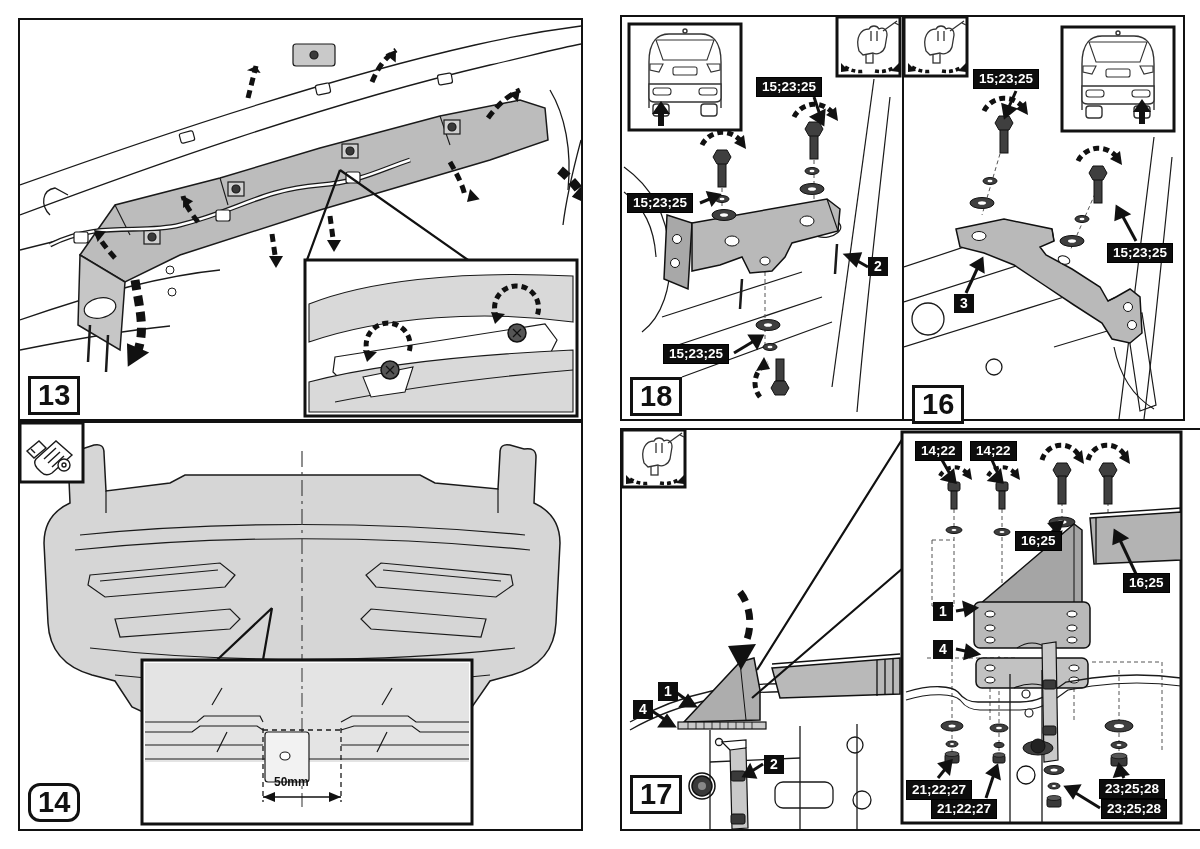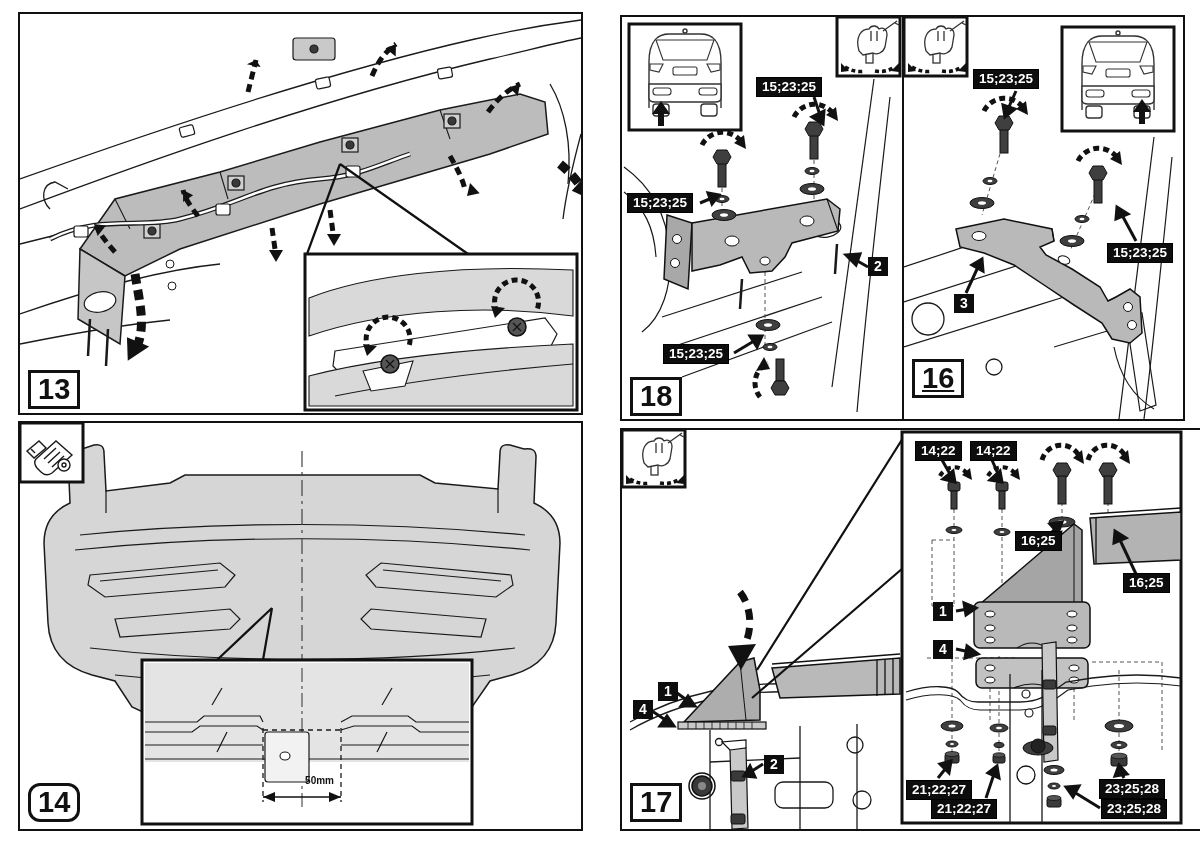--- a/index.html
+++ b/index.html
@@ -1,35 +1,35 @@
 <!DOCTYPE html>
 <html><head>
 <meta charset="utf-8">
 <style>
   * { margin:0; padding:0; box-sizing:border-box; }
   html,body { background:#fff; }
   .page { position:relative; width:1200px; height:849px; background:#ffffff;
           font-family:"Liberation Sans","DejaVu Sans",sans-serif; overflow:hidden; }
   .panel { position:absolute; border:2px solid #111; background:#fff; }
-  #p13 { left:18px;  top:12px;  width:565px; height:403px; }
+  #p13 { left:18px;  top:18px;  width:565px; height:403px; }
   #p14 { left:18px;  top:421px; width:565px; height:410px; }
   #p15 { left:620px; top:15px;  width:284px; height:406px; }
   #p16 { left:902px; top:15px;  width:283px; height:406px; }
   #p17 { left:620px; top:428px; width:655px; height:403px; }
   .panel > svg { position:absolute; left:0; top:0; }
   .hw { position:absolute; background:#0d0d0d; color:#fff; font-weight:bold;
         font-size:13.5px; line-height:16px; padding:1px 5px; white-space:nowrap;
         border:1px solid #000; z-index:5; }
   .part { position:absolute; background:#0d0d0d; color:#fff; font-weight:bold;
           font-size:14px; width:20px; height:19px; line-height:19px; text-align:center;
           z-index:5; }
   .step { position:absolute; background:#fff; border:3px solid #111; color:#111;
           font-weight:bold; font-size:29px; line-height:33px; padding:0 7px; z-index:6; }
-  .dim { position:absolute; color:#111; font-size:10px; font-weight:bold;
-         width:60px; text-align:right; z-index:5; }
+  .dim { position:absolute; color:#111; font-size:12px; font-weight:bold;
+         width:60px; text-align:left; z-index:5; }
 </style>
 </head>
 <body>
 
 <div class="page">
 
   <section class="panel" id="p13">
     <svg width="561" height="399" viewBox="0 0 561 399">
       <g stroke="#1a1a1a" fill="none" stroke-width="1.3">
         <path d="M0,195 C120,150 300,85 470,45 C505,37 540,28 561,24"></path>
@@ -383,21 +383,21 @@
           <path d="M8,50 Q18,56 28,54" stroke="#111" stroke-width="3.5" stroke-dasharray="4 3" fill="none"></path>
           <polygon points="4,46 12,54 4,55" fill="#111"></polygon>
           <path d="M38,54 Q48,56 58,50" stroke="#111" stroke-width="3.5" stroke-dasharray="4 3" fill="none"></path>
           <polygon points="62,46 54,54 62,55" fill="#111"></polygon>
         </g>
       </g>
     </svg>
     <div class="hw" style="left:69px; top:52px;">15;23;25</div>
     <div class="hw" style="left:203px; top:226px;">15;23;25</div>
     <div class="part" style="left:50px; top:277px;">3</div>
-    <div class="step" style="left:8px; top:342px;text-decoration:underline;">16</div>
+    <div class="step" style="left:8px; top:368px;">16</div>
   </section>
 
   <section class="panel" id="p17">
     <svg width="561" height="399" viewBox="0 0 561 399">
 
       <g stroke="#1a1a1a" fill="none" stroke-width="1.3">
         <path d="M8,292 C60,262 120,252 170,254 L278,242"></path>
         <path d="M8,300 C60,270 122,260 172,262 L278,250"></path>
         <path d="M88,300 V399 M178,296 V399 M235,294 V399"></path>
         <path d="M88,332 L178,328"></path>
@@ -583,16 +583,16 @@
     <div class="hw" style="left:501px; top:143px;">16;25</div>
     <div class="part" style="left:311px; top:172px;">1</div>
     <div class="part" style="left:311px; top:210px;">4</div>
     <div class="hw" style="left:284px; top:350px;">21;22;27</div>
     <div class="hw" style="left:309px; top:369px;">21;22;27</div>
     <div class="hw" style="left:477px; top:349px;">23;25;28</div>
     <div class="hw" style="left:479px; top:369px;">23;25;28</div>
     <div class="part" style="left:36px; top:252px;">1</div>
     <div class="part" style="left:11px; top:270px;">4</div>
     <div class="part" style="left:142px; top:325px;">2</div>
-    <div class="step" style="left:8px; top:353px;">17</div>
+    <div class="step" style="left:8px; top:345px;">17</div>
   </section>
 
 </div>
 
 </body></html>

